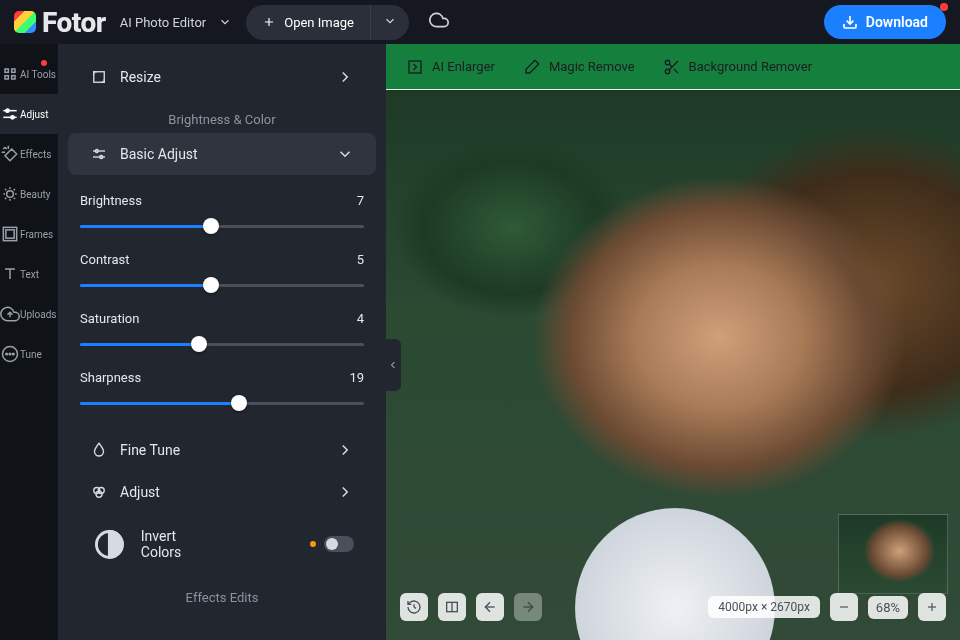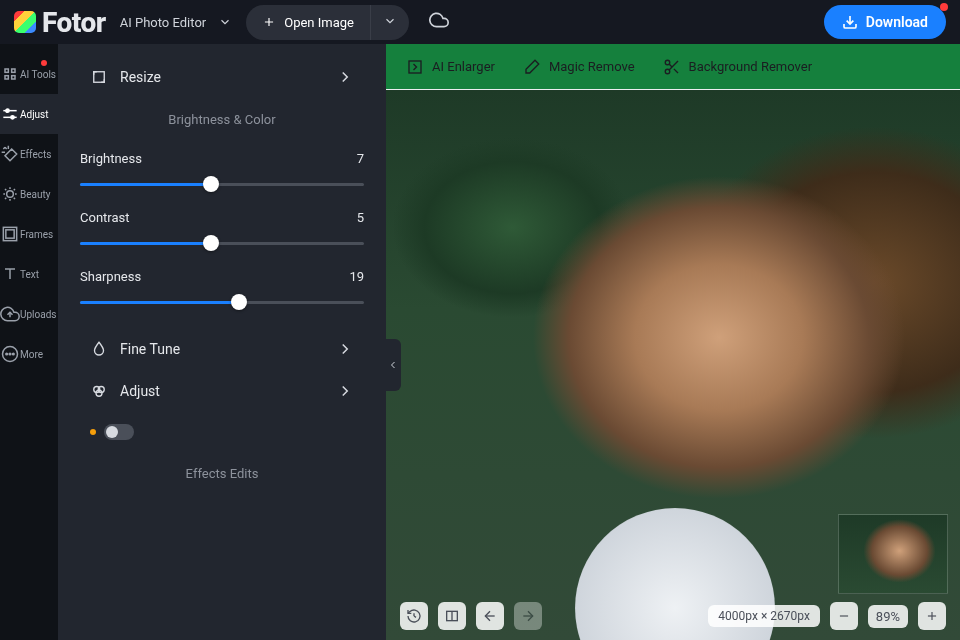--- a/index.html
+++ b/index.html
@@ -47,21 +47,21 @@
 .tool svg{width:18px;height:18px}
 .canvas{flex:1;position:relative;overflow:hidden}
 .photo{position:absolute;inset:0;background:
   radial-gradient(ellipse 300px 260px at 58% 45%, #cfa07a 0%, #a87a56 28%, #6a4a33 50%, rgba(0,0,0,0) 62%),
   radial-gradient(ellipse 160px 120px at 22% 25%, #2f5a37 0%, #1d3a25 55%, rgba(0,0,0,0) 75%),
   radial-gradient(ellipse 240px 200px at 85% 35%, #6b4a2a 0%, #3e2c1a 55%, rgba(0,0,0,0) 78%),
   linear-gradient(180deg,#1e3a27 0%,#2a4a32 40%,#324a38 100%)}
 .photo::after{content:"";position:absolute;left:33%;top:76%;width:200px;height:200px;border-radius:50%;background:radial-gradient(circle,#eef1f4 0%,#cfd5dc 70%,rgba(0,0,0,0) 78%)}
 .collapse{position:absolute;left:-1px;top:50%;transform:translateY(-50%);width:16px;height:52px;background:#22262f;border-radius:0 6px 6px 0;display:flex;align-items:center;justify-content:center;color:#cfd3da;cursor:pointer}
 .minimap{position:absolute;right:12px;bottom:46px;width:110px;height:80px;border:1px solid rgba(255,255,255,.2);background:radial-gradient(ellipse 50px 44px at 56% 46%, #cfa07a 0%, #6a4a33 55%, rgba(0,0,0,0) 72%),linear-gradient(180deg,#1e3a27,#2a4a32)}
-.footer{position:absolute;left:0;right:0;bottom:4px;height:40px;display:flex;align-items:center;padding:0 14px;gap:10px}
+.footer{position:absolute;left:0;right:0;bottom:13px;height:40px;display:flex;align-items:center;padding:0 14px;gap:10px}
 .fbtn{width:28px;height:28px;border-radius:6px;display:flex;align-items:center;justify-content:center;color:#4a4f59;background:rgba(255,255,255,.85);cursor:pointer}
 .fbtn.disabled{opacity:.4;cursor:default}
 .fspacer{flex:1}
 .dims{font-size:12px;color:#4a4f59;background:rgba(255,255,255,.85);padding:4px 10px;border-radius:6px}
 .zoom{font-size:13px;color:#4a4f59;background:rgba(255,255,255,.85);padding:4px 8px;border-radius:6px}
 .chev{width:14px;height:14px}
 </style>
 </head>
 <body>
 
@@ -163,41 +163,55 @@
           </svg>
         <span>Uploads</span>
       </div>
       <div class="nav-item">
         <svg viewBox="0 0 24 24" fill="none" stroke="currentColor" stroke-width="1.8">
             <circle cx="12" cy="12" r="9"></circle>
             <circle cx="8" cy="12" r="1" fill="currentColor"></circle>
             <circle cx="12" cy="12" r="1" fill="currentColor"></circle>
             <circle cx="16" cy="12" r="1" fill="currentColor"></circle>
           </svg>
-        <span>More</span>
+        <span>Tune</span>
       </div>
     </div>
 
     <div class="panel">
       <div class="row" style="margin:0 10px">
         <div class="row-left">
           <svg viewBox="0 0 24 24" fill="none" stroke-width="1.8">
               <rect x="5" y="5" width="14" height="14"></rect>
               <polyline points="5 9 5 5 9 5"></polyline>
               <polyline points="19 15 19 19 15 19"></polyline>
             </svg>
           <span>Resize</span>
         </div>
         <svg class="chev" viewBox="0 0 24 24" fill="none" stroke="#d7dae0" stroke-width="2">
             <polyline points="9 6 15 12 9 18"></polyline>
           </svg>
       </div>
 
       <div class="section-title">Brightness &amp; Color</div>
 
+      <div class="row tile">
+        <div class="row-left">
+          <svg viewBox="0 0 24 24" fill="none" stroke-width="1.8">
+              <line x1="4" y1="8" x2="20" y2="8"></line>
+              <line x1="4" y1="16" x2="20" y2="16"></line>
+              <circle cx="9" cy="8" r="2"></circle>
+              <circle cx="15" cy="16" r="2"></circle>
+            </svg>
+          <span>Basic Adjust</span>
+        </div>
+        <svg class="chev" viewBox="0 0 24 24" fill="none" stroke="#d7dae0" stroke-width="2">
+            <polyline points="6 9 12 15 18 9"></polyline>
+          </svg>
+      </div>
 
       <div class="slider-block" style="margin-top:10px">
         <div class="slider-head">
           <span>Brightness</span>
           <span>7</span>
         </div>
         <div class="slider">
           <div class="track"></div>
             <div class="fill" style="width:46%"></div>
             <div class="thumb" style="left:46%"></div>
@@ -209,20 +223,31 @@
           <span>Contrast</span>
           <span>5</span>
         </div>
         <div class="slider">
           <div class="track"></div>
             <div class="fill" style="width:46%"></div>
             <div class="thumb" style="left:46%"></div>
         </div>
       </div>
 
+      <div class="slider-block">
+        <div class="slider-head">
+          <span>Saturation</span>
+          <span>4</span>
+        </div>
+        <div class="slider">
+          <div class="track"></div>
+            <div class="fill" style="width:42%"></div>
+            <div class="thumb" style="left:42%"></div>
+        </div>
+      </div>
 
       <div class="slider-block">
         <div class="slider-head">
           <span>Sharpness</span>
           <span>19</span>
         </div>
         <div class="slider">
           <div class="track"></div>
             <div class="fill" style="width:56%"></div>
             <div class="thumb" style="left:56%"></div>
@@ -249,20 +274,27 @@
               <circle cx="12" cy="15" r="4"></circle>
             </svg>
           <span>Adjust</span>
         </div>
         <svg class="chev" viewBox="0 0 24 24" fill="none" stroke="#d7dae0" stroke-width="2">
             <polyline points="9 6 15 12 9 18"></polyline>
           </svg>
       </div>
 
       <div class="invert-row">
+        <div class="invert-left">
+          <svg viewBox="0 0 24 24" fill="none" stroke="#d7dae0" stroke-width="1.8">
+              <circle cx="12" cy="12" r="8"></circle>
+              <path d="M12 4a8 8 0 0 1 0 16z" fill="#d7dae0"></path>
+            </svg>
+          <span>Invert Colors</span>
+        </div>
         <div class="invert-right">
           <span class="amber-dot"></span>
           <div class="toggle"></div>
         </div>
       </div>
 
       <div class="section-title" style="padding-bottom:6px">Effects Edits</div>
     </div>
 
     <div class="canvas-area">
@@ -328,21 +360,21 @@
                 <polyline points="12 5 19 12 12 19"></polyline>
               </svg>
           </div>
           <div class="fspacer"></div>
           <div class="dims">4000px × 2670px</div>
           <div class="fbtn">
             <svg width="14" height="14" viewBox="0 0 24 24" fill="none" stroke="currentColor" stroke-width="2">
                 <line x1="5" y1="12" x2="19" y2="12"></line>
               </svg>
           </div>
-          <div class="zoom">89%</div>
+          <div class="zoom">68%</div>
           <div class="fbtn">
             <svg width="14" height="14" viewBox="0 0 24 24" fill="none" stroke="currentColor" stroke-width="2">
                 <line x1="12" y1="5" x2="12" y2="19"></line>
                 <line x1="5" y1="12" x2="19" y2="12"></line>
               </svg>
           </div>
         </div>
       </div>
     </div>
   </div>

